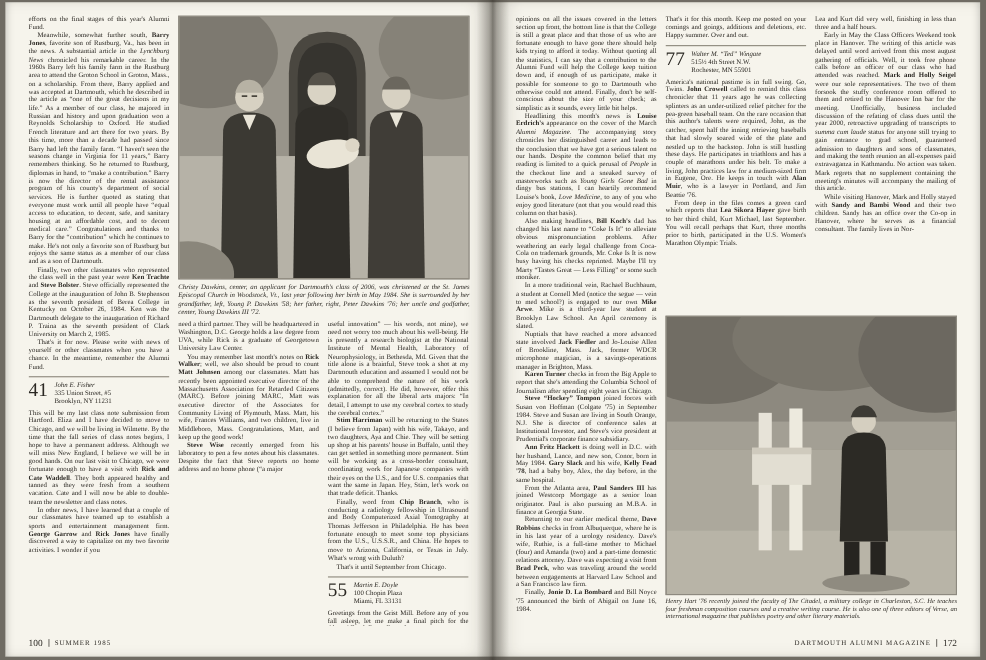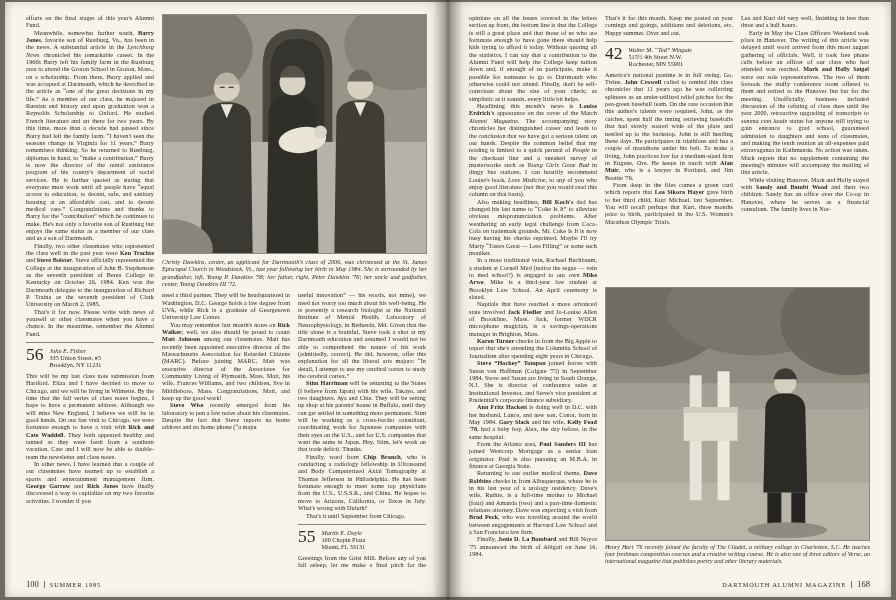--- a/index.html
+++ b/index.html
@@ -53,21 +53,21 @@
     <div class="col">
       <div>
           <p class="para">efforts on the final stages of this year's Alumni Fund.</p>
           <p class="para">Meanwhile, somewhat further south, <b>Barry Jones</b>, favorite son of Rustburg, Va., has been in the news. A substantial article in the <i>Lynchburg News</i> chronicled his remarkable career. In the 1960s Barry left his family farm in the Rustburg area to attend the Groton School in Groton, Mass., on a scholarship. From there, Barry applied and was accepted at Dartmouth, which he described in the article as “one of the great decisions in my life.” As a member of our class, he majored in Russian and history and upon graduation won a Reynolds Scholarship to Oxford. He studied French literature and art there for two years. By this time, more than a decade had passed since Barry had left the family farm. “I haven't seen the seasons change in Virginia for 11 years,” Barry remembers thinking. So he returned to Rustburg, diplomas in hand, to “make a contribution.” Barry is now the director of the rental assistance program of his county's department of social services. He is further quoted as stating that everyone must work until all people have “equal access to education, to decent, safe, and sanitary housing at an affordable cost, and to decent medical care.” Congratulations and thanks to Barry for the “contribution” which he continues to make. He's not only a favorite son of Rustburg but enjoys the same status as a member of our class and as a son of Dartmouth.</p>
           <p class="para">Finally, two other classmates who represented the class well in the past year were <b>Ken Trachte</b> and <b>Steve Bolster</b>. Steve officially represented the College at the inauguration of John B. Stephenson as the seventh president of Berea College in Kentucky on October 26, 1984. Ken was the Dartmouth delegate to the inauguration of Richard P. Traina as the seventh president of Clark University on March 2, 1985.</p>
           <p class="para">That's it for now. Please write with news of yourself or other classmates when you have a chance. In the meantime, remember the Alumni Fund.</p>
         </div>
 
       <div class="class-section">
         <div class="class-head">
-          <span class="class-num">56</span>
+          <span class="class-num">41</span>
           <span class="sec-block">
             <span class="sec-name">John E. Fisher</span>
             <span class="sec-line">335 Union Street, #5</span>
             <span class="sec-line">Brooklyn, NY 11231</span>
           </span>
         </div>
       </div>
 
 
       <div>
@@ -162,21 +162,21 @@
       </div>
 
     <div class="right-block">
       <div class="two-cols-top">
         <div class="col">
           <div>
               <p class="para">That's it for this month. Keep me posted on your comings and goings, additions and deletions, etc. Happy summer. Over and out.</p>
             </div>
           <div class="class-section">
             <div class="class-head">
-              <span class="class-num">42</span>
+              <span class="class-num">77</span>
               <span class="sec-block">
                 <span class="sec-name">Walter M. “Ted” Wingate</span>
                 <span class="sec-line">515½ 4th Street N.W.</span>
                 <span class="sec-line">Rochester, MN 55901</span>
               </span>
             </div>
           </div>
           <div>
               <p class="para">America's national pastime is in full swing. Go, Twins. <b>John Crowell</b> called to remind this class chronicler that 11 years ago he was collecting splinters as an under-utilized relief pitcher for the pea-green baseball team. On the rare occasion that this author's talents were required, John, as the catcher, spent half the inning retrieving baseballs that had slowly soared wide of the plate and nestled up to the backstop. John is still hustling these days. He participates in triathlons and has a couple of marathons under his belt. To make a living, John practices law for a medium-sized firm in Eugene, Ore. He keeps in touch with <b>Alan Muir</b>, who is a lawyer in Portland, and Jim Beattie '76.</p>
               <p class="para">From deep in the files comes a green card which reports that <b>Lea Sikora Hayer</b> gave birth to her third child, Kurt Michael, last September. You will recall perhaps that Kurt, three months prior to birth, participated in the U.S. Women's Marathon Olympic Trials.</p>
@@ -213,17 +213,17 @@
         </div>
 
       </div>
       <div class="caption caption2">Henry Hart '76 recently joined the faculty of The Citadel, a military college in Charleston, S.C. He teaches four freshman composition courses and a creative writing course. He is also one of three editors of Verse, an international magazine that publishes poetry and other literary materials.</div>
     </div>
   </div>
 
   <div class="footer footer-r">
     <span class="maglabel">DARTMOUTH ALUMNI MAGAZINE</span>
     <span class="bar"></span>
-    <span class="pagenum">168</span>
+    <span class="pagenum">172</span>
   </div>
 </div>
 
 <div class="gutter"></div>
 
 </body></html>

